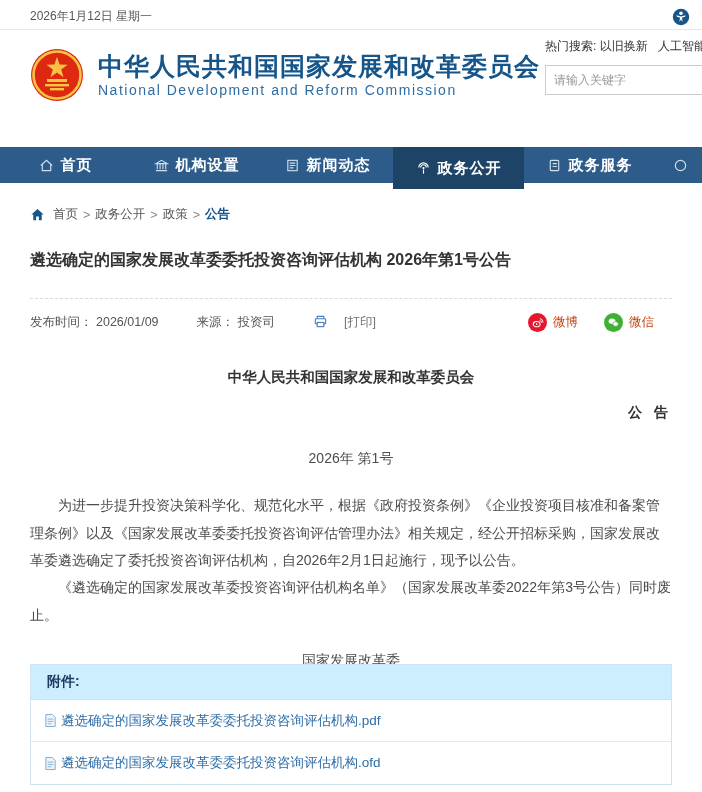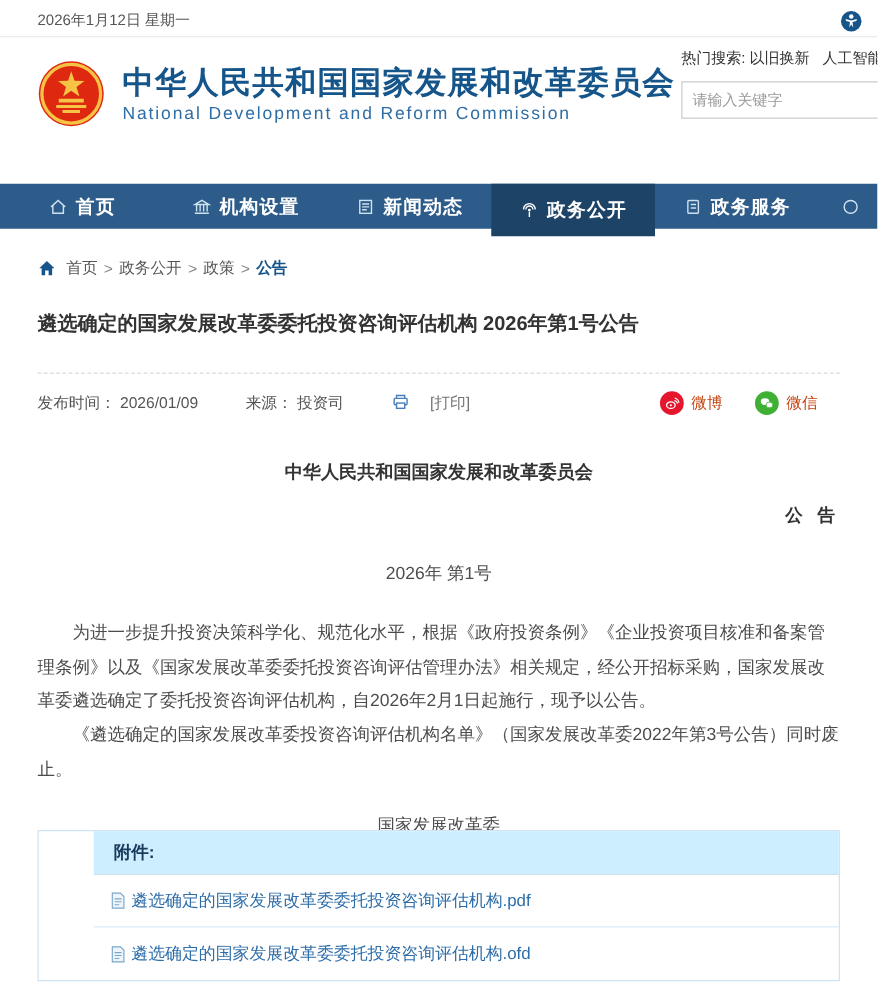--- a/index.html
+++ b/index.html
@@ -71,21 +71,21 @@
   .doc { margin:0 30px; font-size:14px; color:#4c4c4c; }
   .doc-org { text-align:center; font-weight:bold; color:#333; font-size:14.5px; margin-top:36px; }
   .doc-type { text-align:right; font-weight:bold; color:#333; font-size:14px; margin-top:17px; letter-spacing:4px; }
   .doc-num  { text-align:center; margin-top:28px; }
   .doc p { text-indent:2em; line-height:1.95; margin-top:0; }
   .doc .p1 { margin-top:24px; }
   .sig { text-align:center; line-height:1.65; margin-top:20px; }
   
   .attach-box {
     position:absolute; left:30px; top:664px; width:642px;
-    border:1px solid #cfe3f2; background:#fff;padding-left:44px;
+    border:1px solid #cfe3f2; background:#fff;
   }
   .attach-head {
     background:#cceeff; height:35px; display:flex; align-items:center;
     padding-left:16px; font-size:14px; font-weight:bold; color:#1a3a5c;
     border-bottom:1px solid #cfe3f2;
   }
   .attach-row {
     height:42px; display:flex; align-items:center; padding-left:13px;
     border-bottom:1px solid #d8ecf8; font-size:13.5px;
   }

